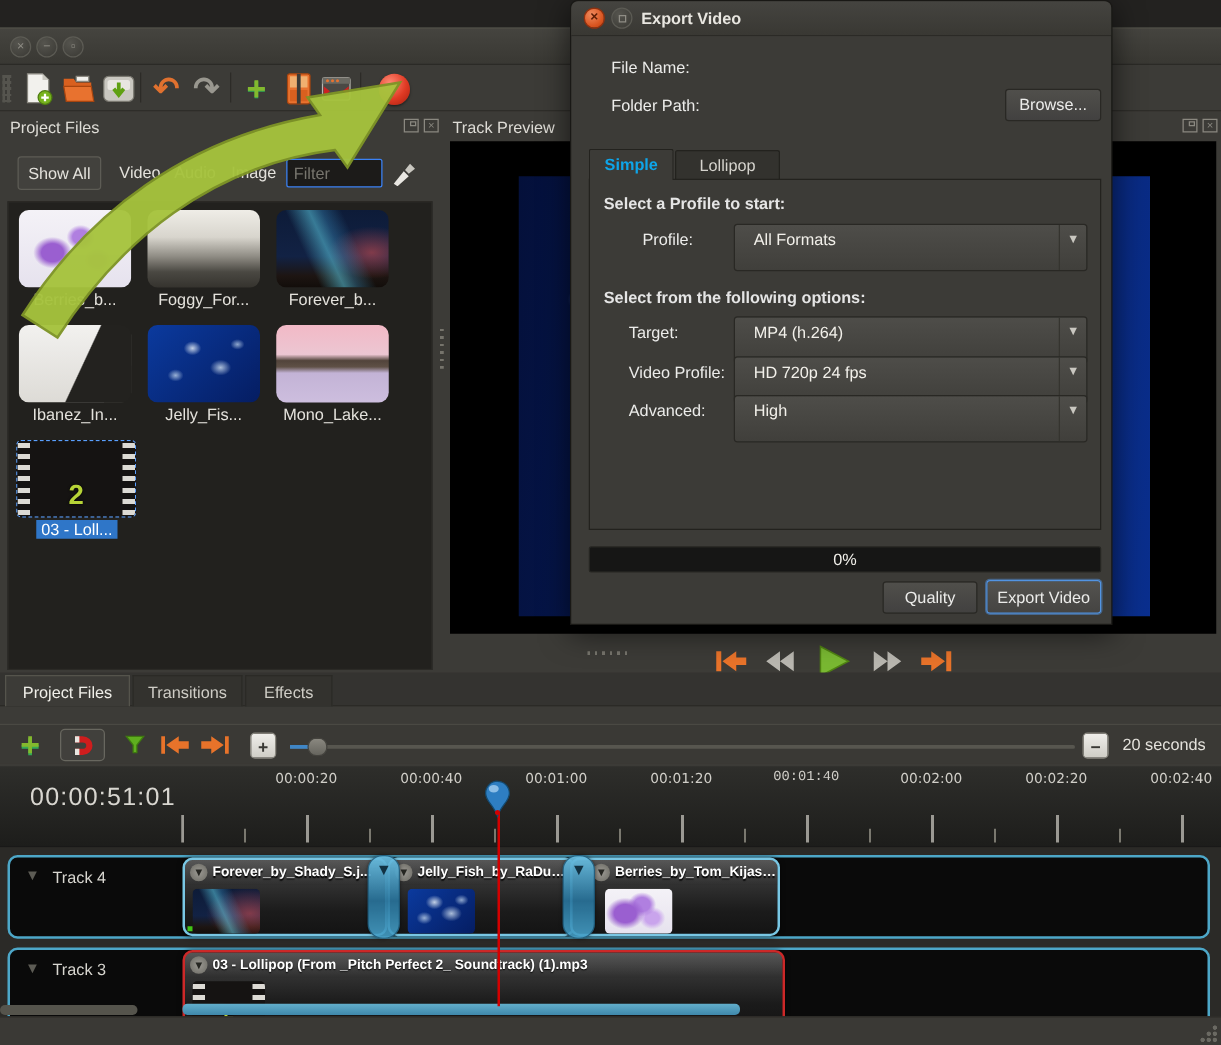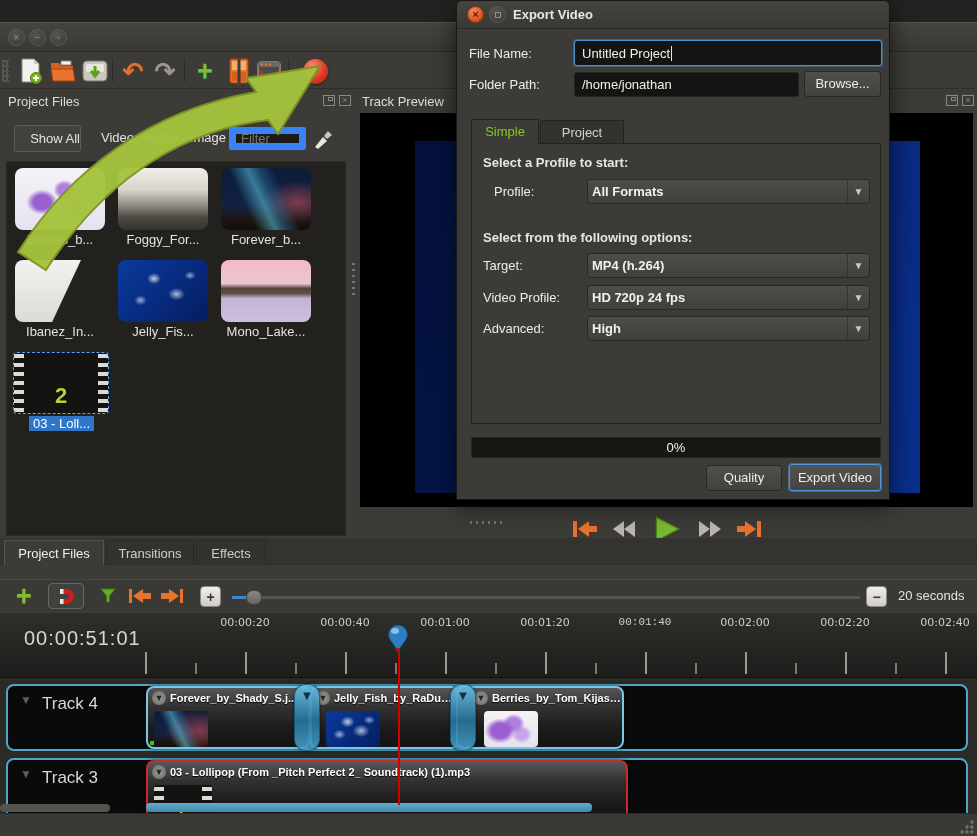--- a/index.html
+++ b/index.html
@@ -22,23 +22,23 @@
   .plus-glyph { font-size:27px; font-weight:bold; color:#83b92e; line-height:24px; text-shadow:0 1px 0 #3a5; }
   .record-dot { width:25px; height:25px; border-radius:50%; background:radial-gradient(circle at 35% 30%, #ff8a75, #e03a24 55%, #a81e0d); box-shadow:0 1px 2px rgba(0,0,0,.5); }
 
   
   .panel-head { position:absolute; font-size:13px; color:#dedcd6; }
   .mini-ico { position:absolute; top:2px; width:12px; height:11px; border:1px solid #8a8880; color:#8a8880; font-size:9px; line-height:9px; text-align:center; }
   .mini-ico .inner { position:absolute; right:1px; top:1px; width:5px; height:4px; border:1px solid #8a8880; }
 
   .pf-panel { position:absolute; left:0; top:66px; width:352px; height:449px; }
   .pf-filterbar { position:absolute; left:0; top:30px; width:352px; height:40px; }
-  .fbtn { position:absolute; top:6px; height:27px; color:#e4e2dc; font-size:13px; line-height:25px; text-align:right; }
+  .fbtn { position:absolute; top:6px; height:27px; color:#e4e2dc; font-size:13px; line-height:25px; text-align:center; }
   .fbtn.boxed { border:1px solid #5d5c55; border-radius:3px; background:rgba(255,255,255,.03); }
-  .finput { position:absolute; left:229px; top:8px; width:77px; height:23px; background:#1c1b19; border:7px solid #3b82f6; border-radius:2px; color:#e4e2dc; font-size:13px; padding:0 5px; }
+  .finput { position:absolute; left:229px; top:8px; width:77px; height:23px; background:#1c1b19; border:1px solid #3b82f6; border-radius:2px; color:#e4e2dc; font-size:13px; padding:0 5px; }
   .finput::placeholder { color:#77756e; }
   .pf-list { position:absolute; left:6px; top:72px; width:340px; height:375px; background:#22211e; border:1px solid #2b2a26; }
 
   .thumb { position:absolute; width:90px; height:62px; border-radius:8px; overflow:hidden; }
   .th-label { position:absolute; width:100px; text-align:center; font-size:13px; color:#e4e2dc; white-space:nowrap; }
   .th-label.sel { background:#2f76c8; color:#fff; width:auto; padding:0 4px; }
 
   .img-berries { background: radial-gradient(22px 18px at 30% 55%, #9a5fd0 0 40%, transparent 70%), radial-gradient(16px 14px at 55% 35%, #b07fe0 0 40%, transparent 70%), radial-gradient(14px 12px at 70% 65%, #c9a4ec 0 40%, transparent 75%), linear-gradient(#f4f2f7,#e6e2ee); }
   .img-foggy { background: linear-gradient(#efede7 0%, #d8d5cd 35%, #8f8c84 60%, #4a4842 80%, #35332e 100%); }
   .img-forever { background: linear-gradient(65deg, transparent 30%, rgba(90,200,225,.55) 46%, rgba(60,150,200,.35) 55%, transparent 68%), radial-gradient(50px 30px at 85% 55%, rgba(220,80,80,.55), transparent 70%), linear-gradient(#0d1b38 0%, #122244 60%, #1d1512 85%, #120d0a 100%); }
@@ -73,21 +73,21 @@
   
   .tl-toolbar { position:absolute; left:0; top:556px; width:977px; height:32px; background:#3a3935; border-top:1px solid #4a4943; }
   .tl-ruler { position:absolute; left:0; top:590px; width:977px; height:65px; background:linear-gradient(#2e2e2b,#1d1d1b); border-bottom:1px solid #111; }
   .cur-time { position:absolute; left:24px; top:14px; font-size:20px; color:#d8d6d0; letter-spacing:1px; }
   .rlabel { position:absolute; top:3px; transform:translateX(-50%); font-size:11px; color:#d0cec8; font-family:"DejaVu Sans", sans-serif; }
   .ticks-major { position:absolute; left:145px; right:0; bottom:3px; height:22px; background:repeating-linear-gradient(90deg,#9b9993 0 2px, transparent 2px 100px); }
   .ticks-minor { position:absolute; left:195px; right:0; bottom:3px; height:11px; background:repeating-linear-gradient(90deg,#7a786f 0 2px, transparent 2px 100px); }
 
   .tl-tracks { position:absolute; left:0; top:655px; width:977px; height:157px; background:#2b2a27; }
   .track-strip { position:absolute; left:6px; width:962px; height:67px; background:#0a0a0a; border:2px solid #4da7c8; border-radius:8px; }
-  .track-name { position:absolute; left:34px; top:8px; font-size:17px; color:#d8d6d0; }
+  .track-name { position:absolute; left:34px; top:8px; font-size:13px; color:#d8d6d0; }
   .track-chev { position:absolute; left:12px; top:7px; font-size:12px; color:#5d5c55; }
 
   .clip { position:absolute; top:0; height:63px; border-radius:8px; background:linear-gradient(#454545,#1b1b1b 70%, #141414); border:2px solid #79c7e4; overflow:hidden; box-shadow:0 0 4px rgba(0,0,0,.6); }
   .clip.red { border-color:#cc2828; }
   .clip-head { position:absolute; left:0; top:0; right:0; height:20px; background:linear-gradient(rgba(120,120,120,.35), rgba(40,40,40,.2)); color:#fff; font-weight:bold; font-size:11px; line-height:20px; padding-left:22px; white-space:nowrap; overflow:hidden; text-overflow:ellipsis; text-shadow:0 1px 1px #000; }
   .clip-chev { position:absolute; left:4px; top:3px; width:14px; height:14px; border-radius:50%; background:radial-gradient(#9b9993,#6a6962); color:#262622; font-size:9px; line-height:14px; text-align:center; }
   .clip-thumb { position:absolute; left:6px; top:23px; width:54px; height:36px; border-radius:4px; overflow:hidden; }
   .clip-dot { position:absolute; left:2px; bottom:2px; width:4px; height:4px; background:#41c515; }
 
   .transition { position:absolute; top:-2px; width:26px; height:67px; border-radius:12px; background:linear-gradient(rgba(105,190,225,.95), rgba(40,115,155,.9) 55%, rgba(70,160,200,.9)); border:1px solid rgba(25,80,110,.8); box-shadow:0 0 3px rgba(0,0,0,.5); }
@@ -113,33 +113,33 @@
   .zoom-label { position:absolute; left:898px; top:8px; font-size:13px; color:#e4e2dc; }
 
   
   .dialog { position:absolute; left:456px; top:0; width:434px; height:500px; background:#3c3b37; border:1px solid #191815; border-radius:6px 6px 0 0; box-shadow:0 6px 24px rgba(0,0,0,.6); z-index:100; }
   .dlg-title { position:absolute; left:0; top:0; width:100%; height:28px; background:linear-gradient(#454440,#393833); border-bottom:1px solid #2b2a26; border-radius:6px 6px 0 0; }
   .dlg-close { position:absolute; left:10px; top:5px; width:17px; height:17px; border-radius:50%; background:radial-gradient(circle at 35% 30%, #f08a5e, #d9541f 65%, #b63f12); border:1px solid #8f3110; color:#5e1d05; font-size:11px; font-weight:bold; line-height:15px; text-align:center; }
   .dlg-max { position:absolute; left:32px; top:5px; width:17px; height:17px; border-radius:50%; background:radial-gradient(circle at 35% 30%, #55544e, #3a3934); border:1px solid #5c5b54; }
   .dlg-max .sq { position:absolute; left:5px; top:5px; width:6px; height:6px; border:1px solid #8f8d85; }
   .dlg-titletext { position:absolute; left:56px; top:6px; font-weight:bold; font-size:13px; color:#e8e6e0; }
 
-  .dlabel { position:absolute; font-size:13px; color:#ececea; }
+  .dlabel { position:absolute; font-size:13px; color:#ececea;margin-left:20px; }
   .dheading { position:absolute; font-size:13px; font-weight:bold; color:#e5e5e5; }
   .textfield { position:absolute; background:#141413; border:1px solid #262622; border-radius:3px; color:#f2f0ea; font-size:13px; display:flex; align-items:center; padding-left:7px; }
   .textfield.focused { border:1px solid #4a90d2; box-shadow:0 0 0 1px rgba(74,144,210,.45); }
   .caret { display:inline-block; width:1px; height:15px; background:#e8e6e0; margin-left:1px; }
   .btn { position:absolute; background:linear-gradient(#504f4b,#424140); border:1px solid #292824; border-radius:3px; color:#ececea; font-size:13px; text-align:center; }
   .btn.focus-ring { border:1px solid #5294e2; box-shadow:0 0 0 1px rgba(82,148,226,.5); background:linear-gradient(#54534f,#454442); }
 
   .dtab { position:absolute; height:24px; line-height:24px; text-align:center; font-size:13px; color:#d5d3cd; background:#33322e; border:1px solid #23221e; border-bottom:none; border-radius:2px 2px 0 0; }
-  .dtab.active { background:#3c3b37; color:#84cc16; height:25px; z-index:2; }
+  .dtab.active { background:#3c3b37; color:#0ea5e9; height:25px; z-index:2;font-weight:bold; }
   .dframe { position:absolute; left:14px; top:142px; width:410px; height:281px; border:1px solid #23221e; }
 
-  .combo { position:absolute; height:25px; background:linear-gradient(#4e4d49,#403f3b); border:1px solid #292824; border-radius:3px; color:#f2f0ea; font-size:13px; line-height:23px; padding-left:4px;font-weight:bold; }
+  .combo { position:absolute; height:38px; background:linear-gradient(#4e4d49,#403f3b); border:1px solid #292824; border-radius:3px; color:#f2f0ea; font-size:13px; line-height:23px; padding-left:15px; }
   .combo .arr { position:absolute; right:0; top:0; width:22px; height:100%; border-left:1px solid #35342f; color:#c9c7c0; text-align:center; font-size:10px; line-height:23px; }
   .progress { position:absolute; left:14px; top:436px; width:410px; height:21px; background:#161615; border:1px solid #262622; border-radius:2px; color:#f2f0ea; font-size:13px; text-align:center; line-height:20px; }
 
   .annot-arrow { position:absolute; left:0; top:40px; z-index:60; pointer-events:none; }
 </style>
 </head>
 <body>
 
 <div id="app">
   <div class="main-win">
@@ -409,33 +409,26 @@
   <div class="dialog">
     <div class="dlg-title">
       <div class="dlg-close">×</div>
       <div class="dlg-max">
           <span class="sq"></span>
         </div>
       <div class="dlg-titletext">Export Video</div>
     </div>
 
     <div class="dlabel" style="left:12px; top:45px;">File Name:</div>
-    <div class="textfield focused" style="left:117px; top:39px; width:308px; height:26px;">
-      <span>Untitled Project</span>
-        <span class="caret"></span>
-    </div>
 
     <div class="dlabel" style="left:12px; top:76px;">Folder Path:</div>
-    <div class="textfield" style="left:117px; top:71px; width:225px; height:25px;">
-      <span>/home/jonathan</span>
-    </div>
     <div class="btn" style="left:347px; top:70px; width:77px; height:26px; line-height:24px;">Browse...</div>
 
     <div class="dtab active" style="left:14px; top:118px; width:68px;">Simple</div>
-    <div class="dtab" style="left:83px; top:119px; width:84px;">Project</div>
+    <div class="dtab" style="left:83px; top:119px; width:84px;">Lollipop</div>
     <div class="dframe"></div>
 
     <div class="dheading" style="left:26px; top:154px;">Select a Profile to start:</div>
     <div class="dlabel" style="left:37px; top:183px;">Profile:</div>
     <div class="combo" style="left:130px; top:178px; width:283px;">
       <span>All Formats</span>
       <span class="arr">▼</span>
     </div>
 
     <div class="dheading" style="left:26px; top:229px;">Select from the following options:</div>

